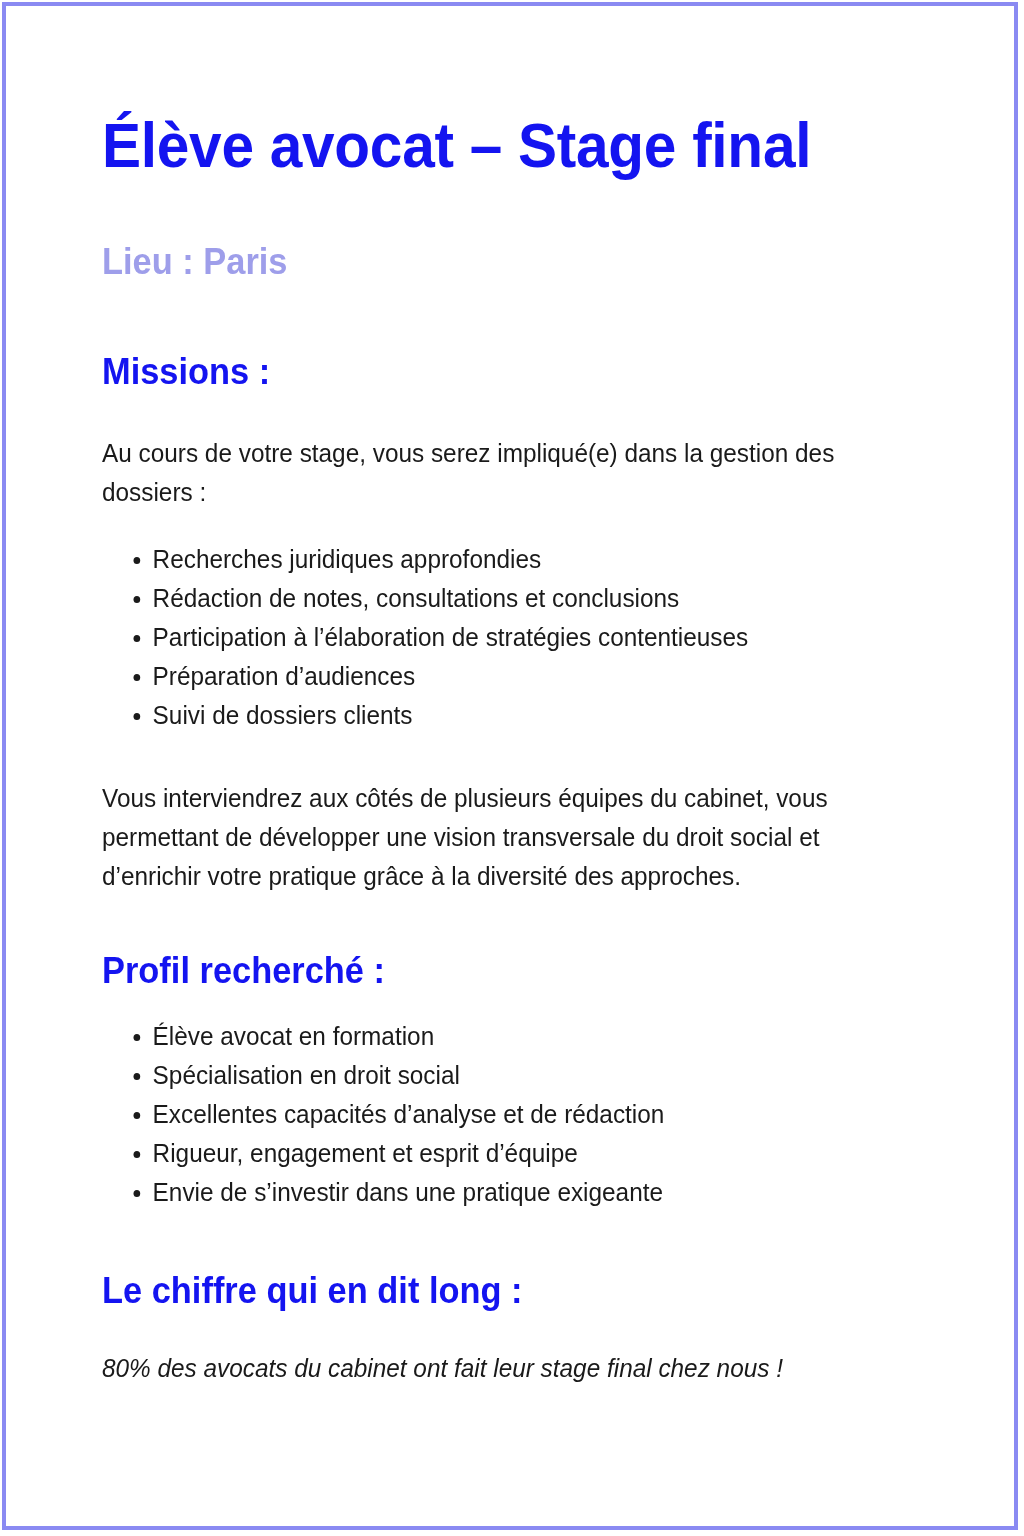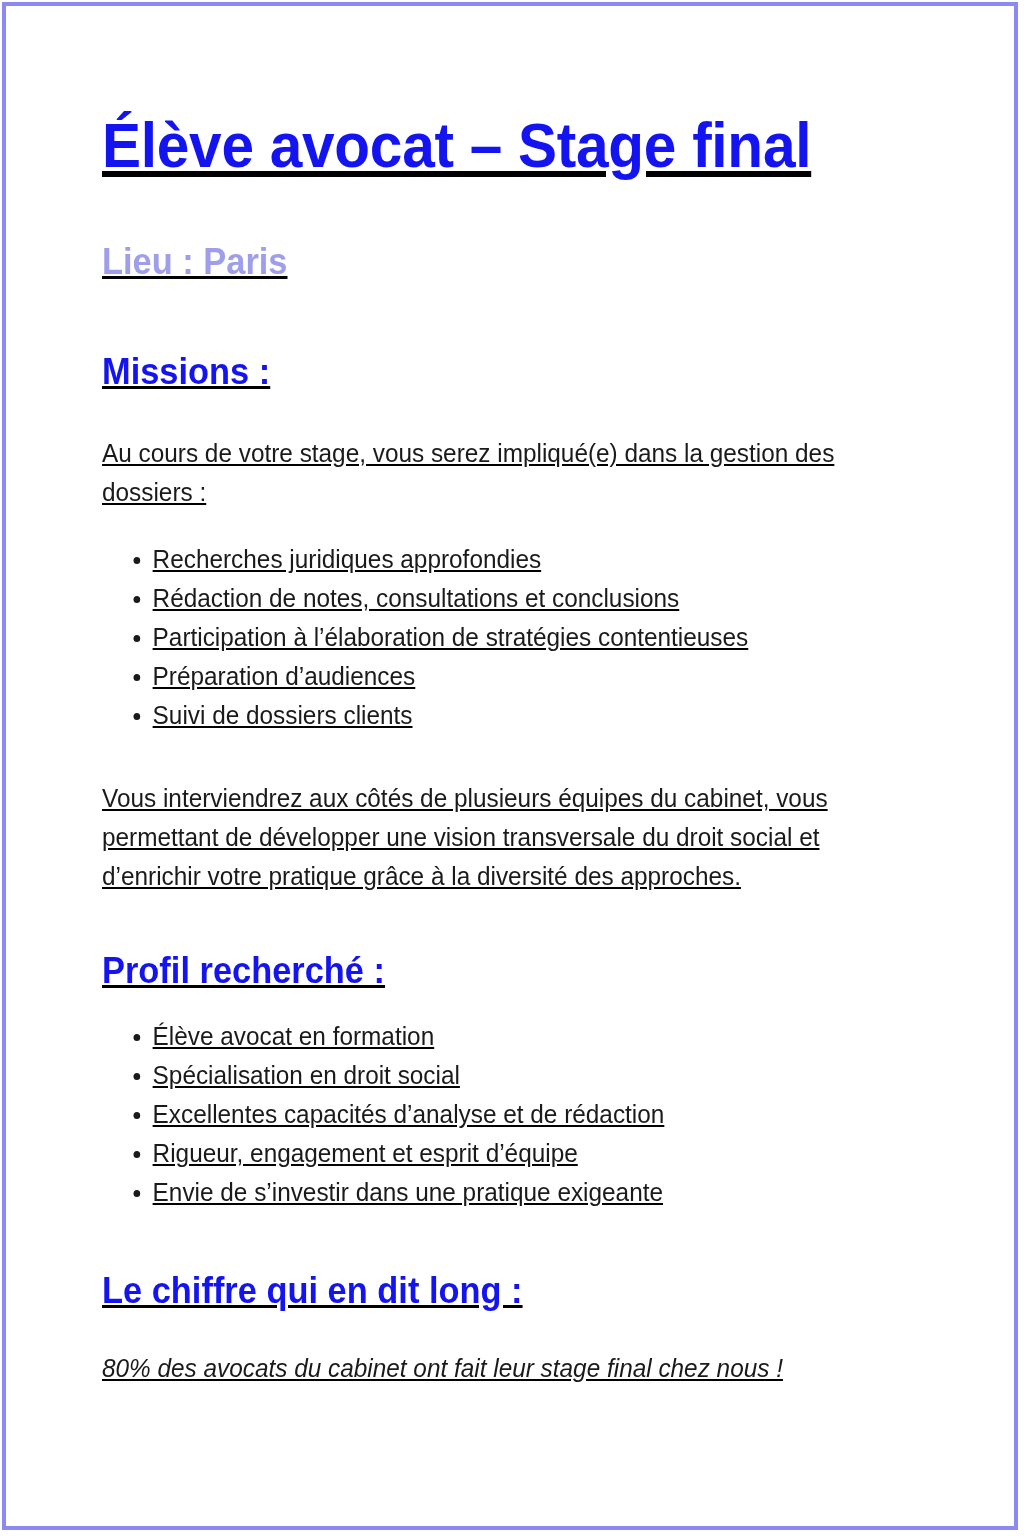--- a/index.html
+++ b/index.html
@@ -27,21 +27,20 @@
     border: 4px solid #8a8af2;
     background: #ffffff;
     overflow: hidden;
   }
 
   .content {
     position: absolute;
     left: 96px;             
     top: 0;
     right: 60px;
-    text-decoration: underline;
   }
 
   
   .doc-title {
     font-family: "Liberation Sans Narrow", "Liberation Sans", "DejaVu Sans Condensed", sans-serif;
     font-weight: 700;
     font-size: 63px;
     line-height: 1.0;
     letter-spacing: -0.3px;
     color: #1414f0;

